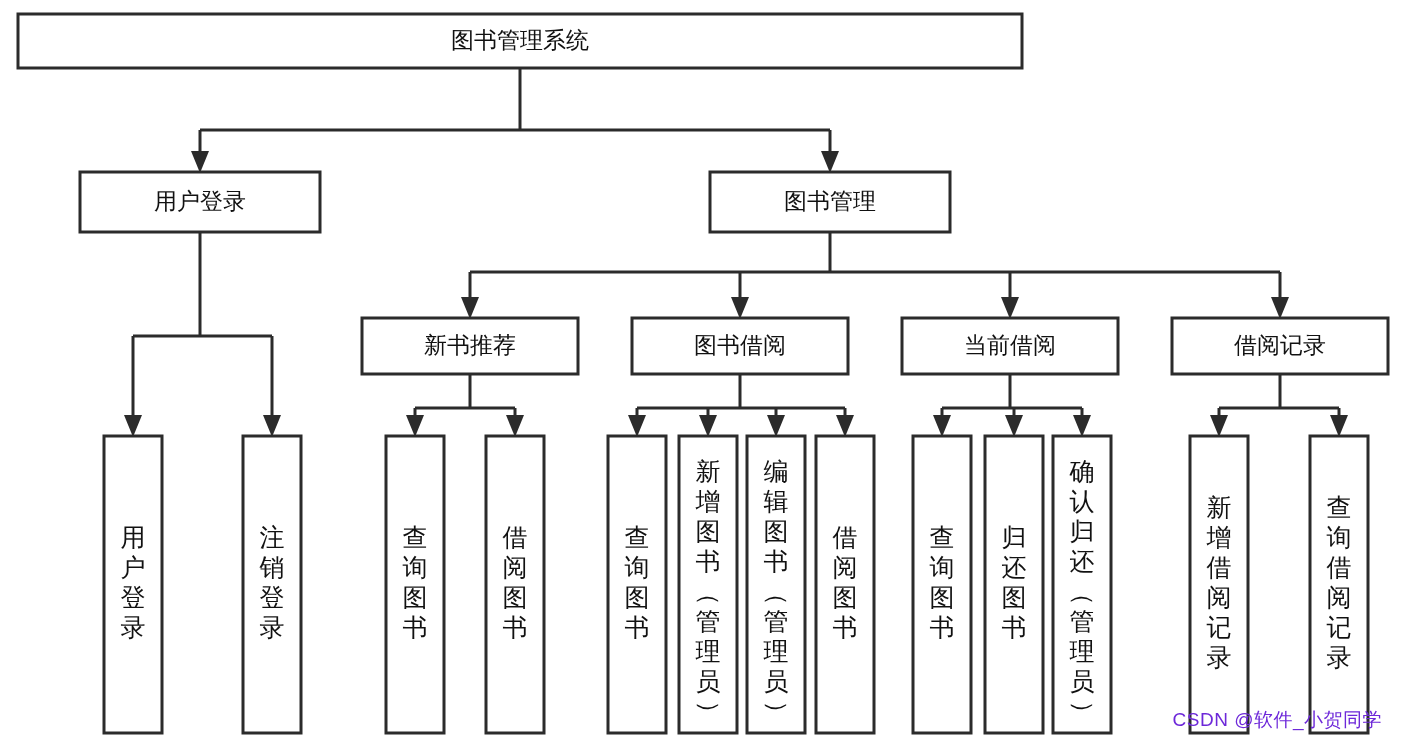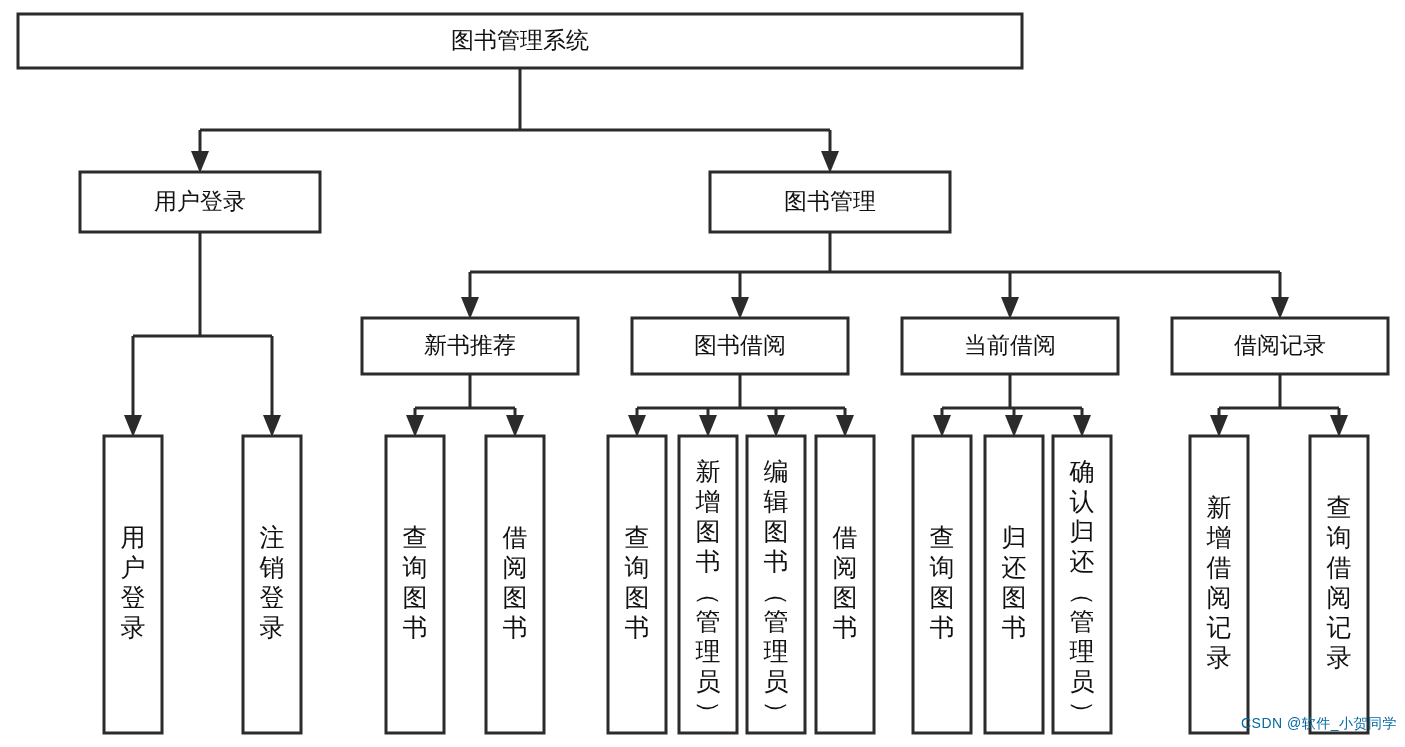--- a/index.html
+++ b/index.html
@@ -50,25 +50,25 @@
   }
   .node-label-v-char {
     font-family: "Liberation Sans", "DejaVu Sans", sans-serif;
     font-size: 25px;
     fill: #111111;
     text-anchor: middle;
     dominant-baseline: middle;
   }
   .watermark {
     position: absolute;
-    right: 8px;
+    right: 23px;
     bottom: 4px;
     font-family: "Liberation Sans", "DejaVu Sans", sans-serif;
-    font-size: 14px;
-    color: #0369a1;
+    font-size: 19px;
+    color: #6d28d9;
     letter-spacing: 0.5px;
     white-space: nowrap;
     user-select: none;
   }
 </style>
 </head>
 <body>
 
 <div id="diagram-root">
   <svg class="diagram-canvas" viewBox="0 0 1405 747">

